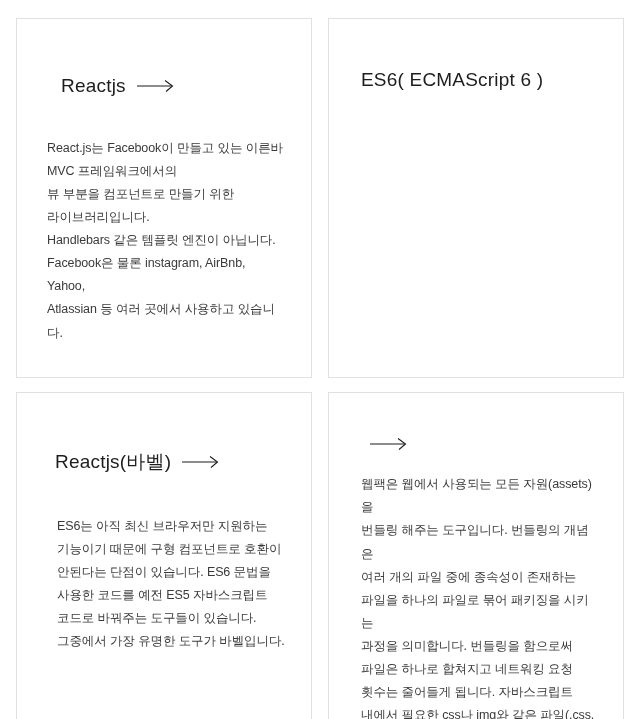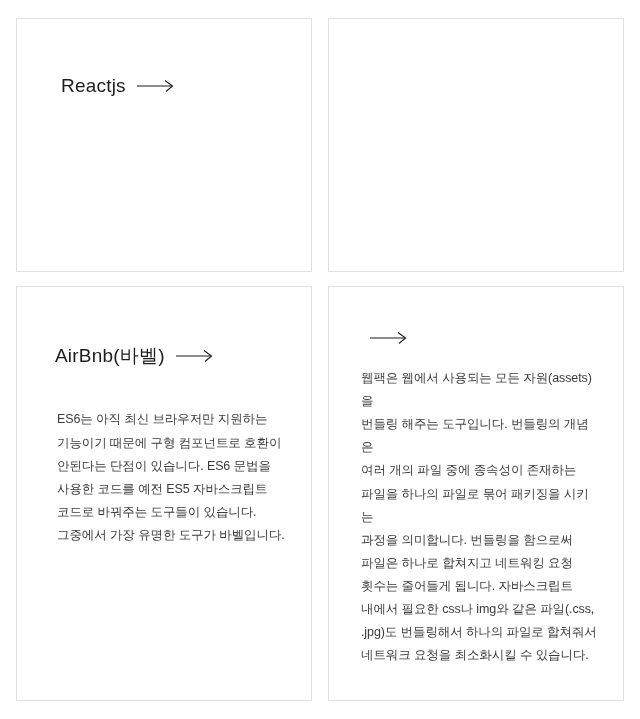--- a/index.html
+++ b/index.html
@@ -82,28 +82,38 @@
   <section class="card" id="card-reactjs">
     <div class="card-title-row">
       <h2 class="card-title">Reactjs</h2>
       <span class="arrow-icon">
         <svg width="42" height="14" viewBox="0 0 42 14" aria-hidden="true">
           <path d="M1 7 H36" stroke="#1d1d1d" stroke-width="1.1" fill="none"></path>
           <path d="M29 1.5 L36.5 7 L30 12.5" stroke="#1d1d1d" stroke-width="1.1" fill="none"></path>
         </svg>
       </span>
     </div>
+    <p class="card-body">React.js는 Facebook이 만들고 있는 이른바
+MVC 프레임워크에서의
+뷰 부분을 컴포넌트로 만들기 위한
+라이브러리입니다.
+Handlebars 같은 템플릿 엔진이 아닙니다.
+Facebook은 물론 instagram, AirBnb, Yahoo,
+Atlassian 등 여러 곳에서 사용하고 있습니다.</p>
   </section>
 
   <section class="card" id="card-es6">
+    <div class="card-title-row">
+      <h2 class="card-title">ES6( ECMAScript 6 )</h2>
+    </div>
   </section>
 
   <section class="card" id="card-babel">
     <div class="card-title-row">
-      <h2 class="card-title">AirBnb(바벨)</h2>
+      <h2 class="card-title">Reactjs(바벨)</h2>
       <span class="arrow-icon">
         <svg width="42" height="14" viewBox="0 0 42 14" aria-hidden="true">
           <path d="M1 7 H36" stroke="#1d1d1d" stroke-width="1.1" fill="none"></path>
           <path d="M29 1.5 L36.5 7 L30 12.5" stroke="#1d1d1d" stroke-width="1.1" fill="none"></path>
         </svg>
       </span>
     </div>
     <p class="card-body">ES6는 아직 최신 브라우저만 지원하는
 기능이기 때문에 구형 컴포넌트로 호환이
 안된다는 단점이 있습니다. ES6 문법을

